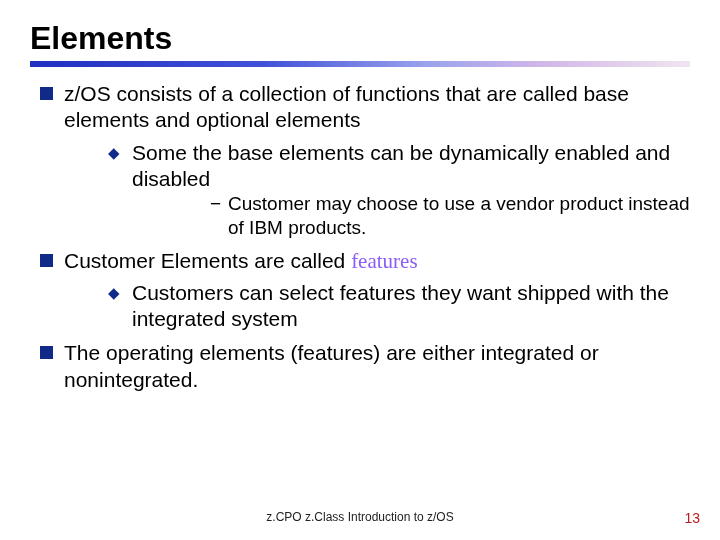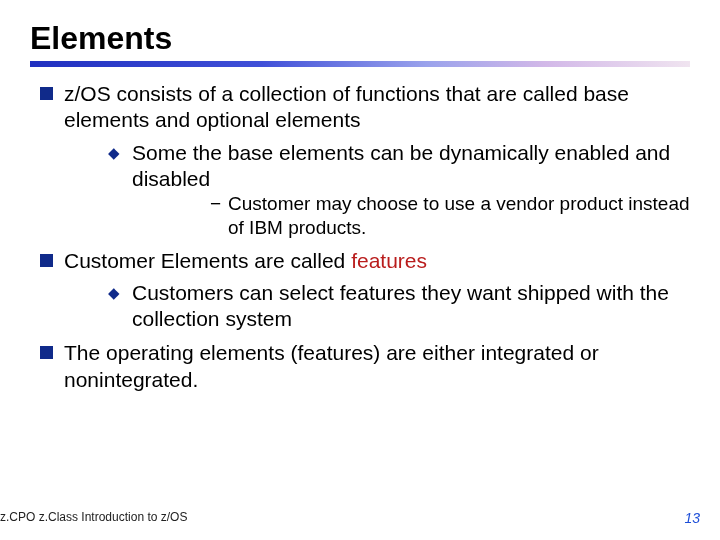--- a/index.html
+++ b/index.html
@@ -20,28 +20,28 @@
   .lvl2 { position: relative; padding-left: 68px; margin-top: 6px; margin-bottom: 6px; }
   .lvl2::before {
     content: "◆"; position: absolute; left: 44px; top: 0px;
     color: #102a8a; font-size: 15px; line-height: 26px;
   }
   .lvl3 { position: relative; padding-left: 96px; font-size: 19px; margin-bottom: 4px; }
   .lvl3::before {
     content: "−"; position: absolute; left: 78px; top: 0;
     font-size: 19px; line-height: 24px;
   }
-  .red { color: #b91c1c; }
+  .red { color: #8b5cf6; font-family: Liberation Serif, serif; }
   .footer {
     position: absolute; bottom: 16px; left: 0; width: 720px;
-    text-align: left; font-size: 12px; color: #222;
+    text-align: center; font-size: 12px; color: #222;
   }
   .pagenum {
     position: absolute; bottom: 14px; right: 20px;
-    font-size: 14px; color: #1d4ed8; font-style: italic;
+    font-size: 14px; color: #b91c1c;
   }
 </style>
 </head>
 <body>
 
 <div class="slide">
   <div class="title">Elements</div>
   <div class="rule"></div>
 
   <div class="content">
@@ -52,21 +52,21 @@
         <span>Some the base elements can be dynamically enabled and disabled</span>
         <div class="lvl3">
           <span>Customer may choose to use a vendor product instead of IBM products.</span>
         </div>
       </div>
     </div>
 
     <div class="lvl1">
       <span>Customer Elements are called </span><span class="red">features</span>
       <div class="lvl2">
-        <span>Customers can select features they want shipped with the collection system</span>
+        <span>Customers can select features they want shipped with the integrated system</span>
       </div>
     </div>
 
     <div class="lvl1">
       <span>The operating elements (features) are either integrated or nonintegrated.</span>
     </div>
 
   </div>
 
   <div class="footer">z.CPO z.Class  Introduction to z/OS</div>

